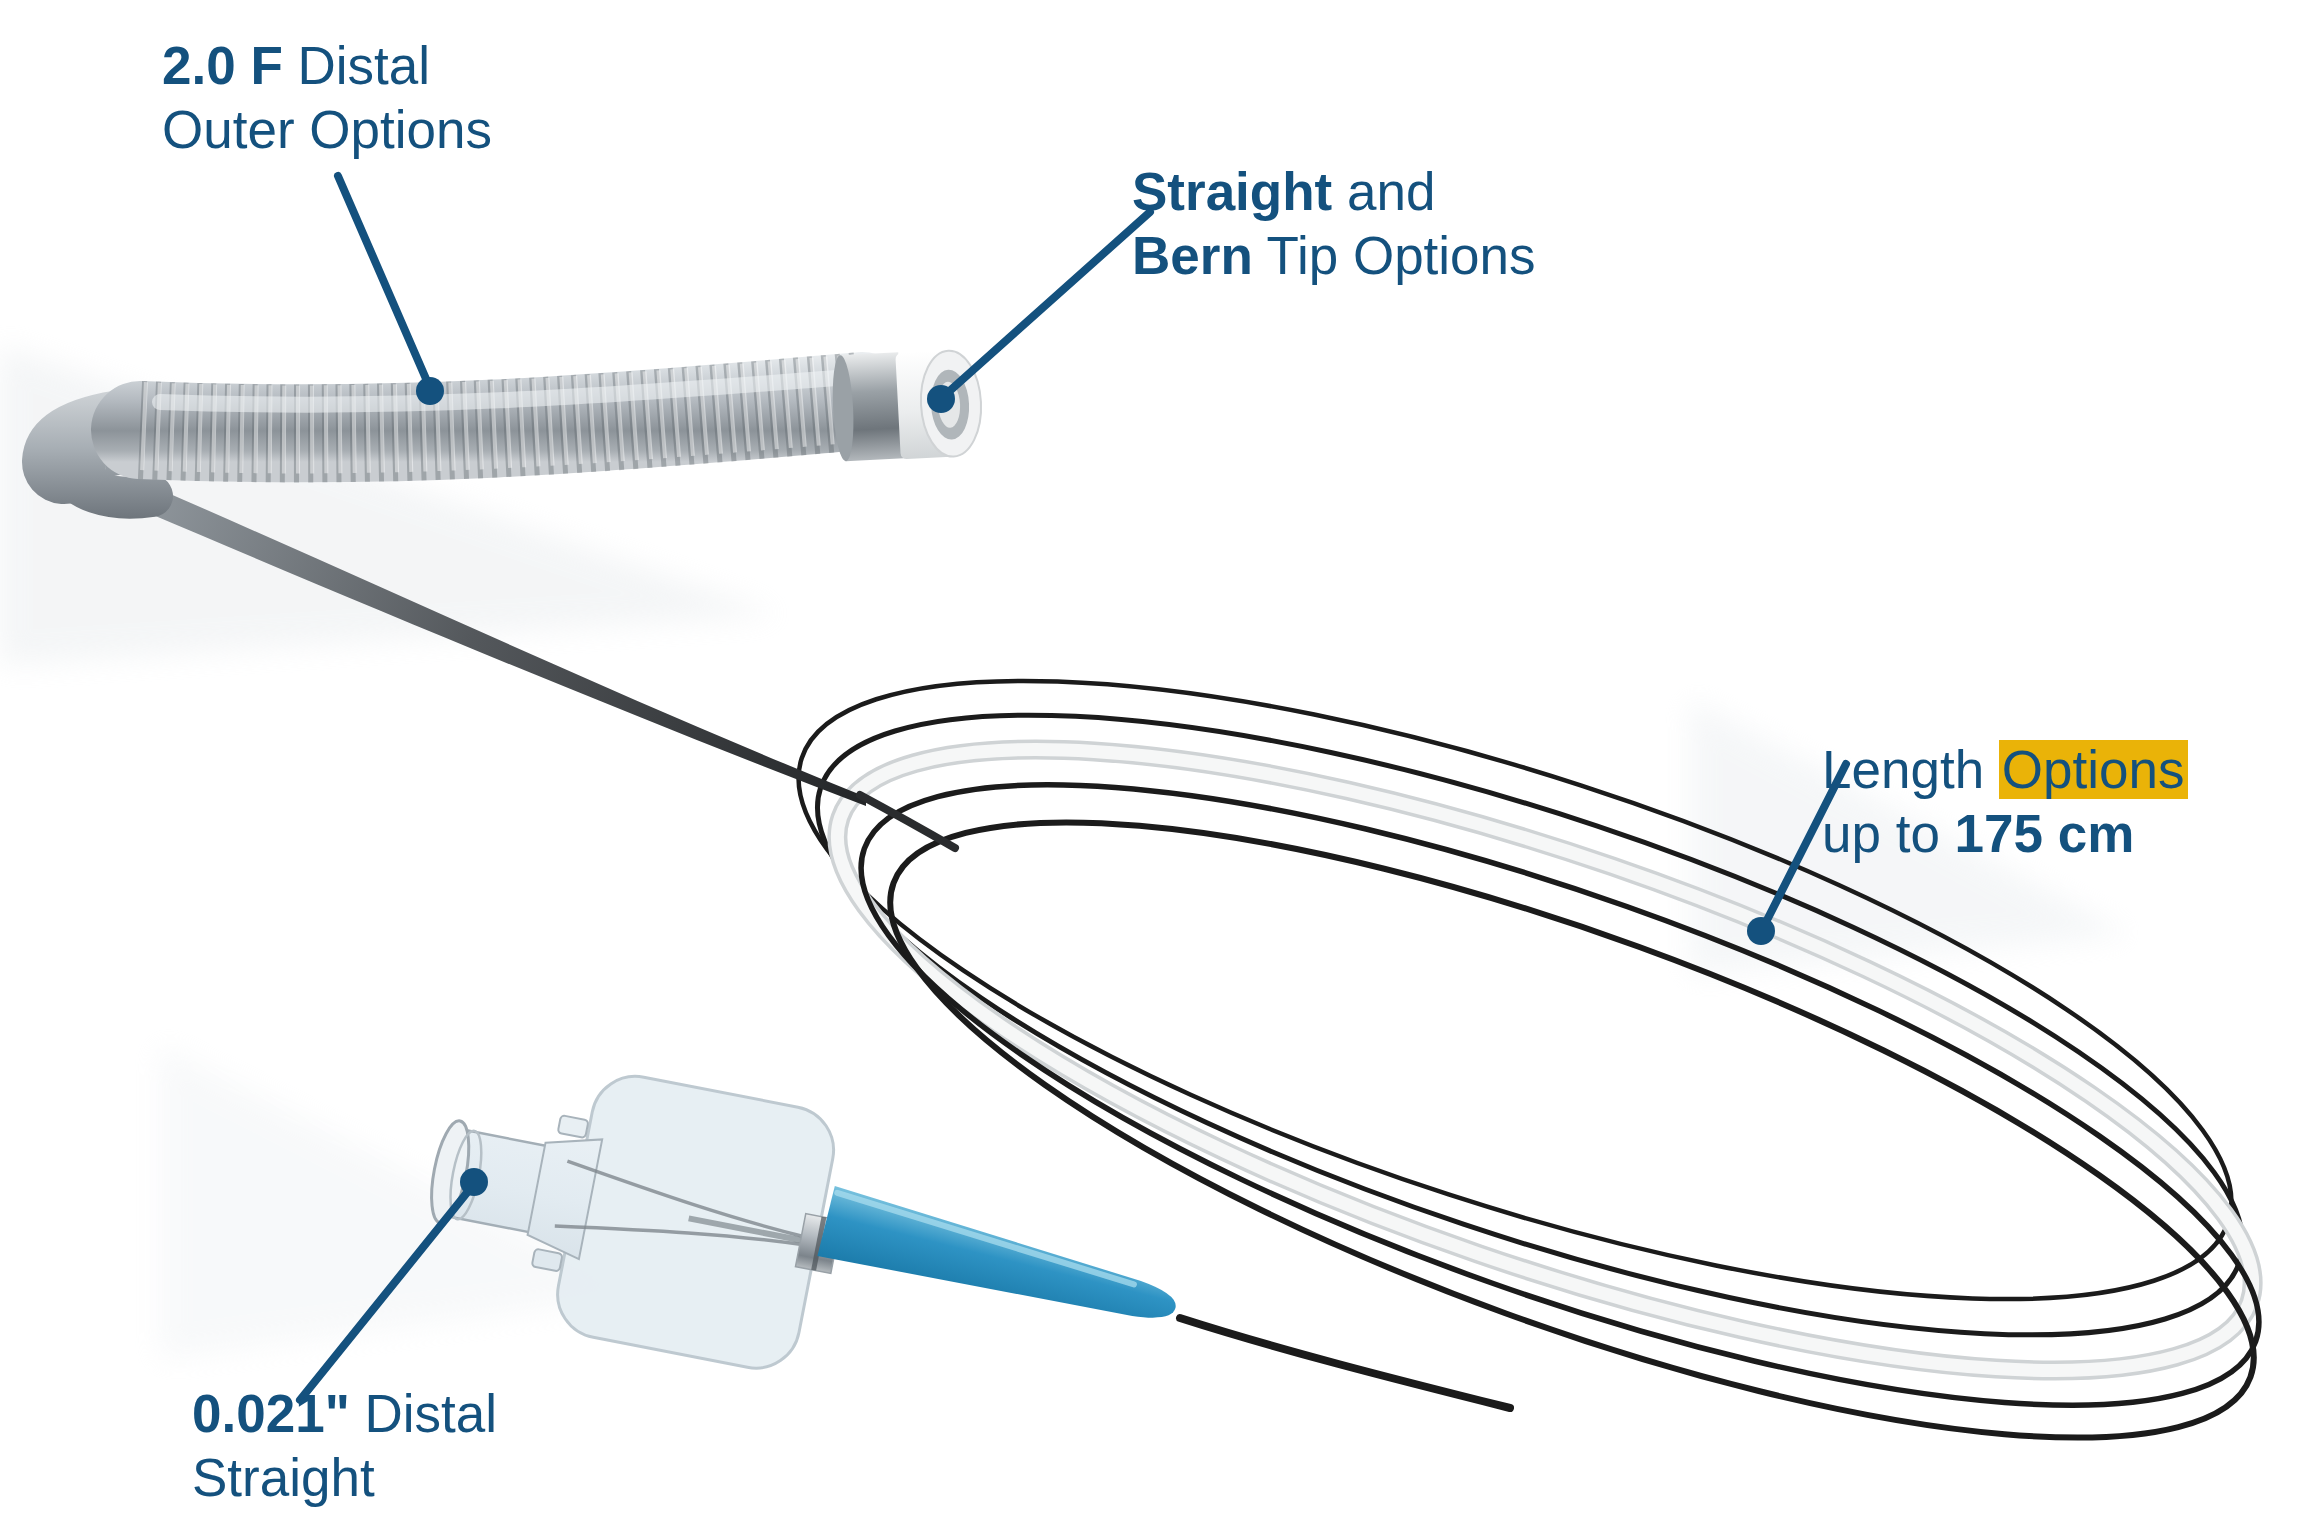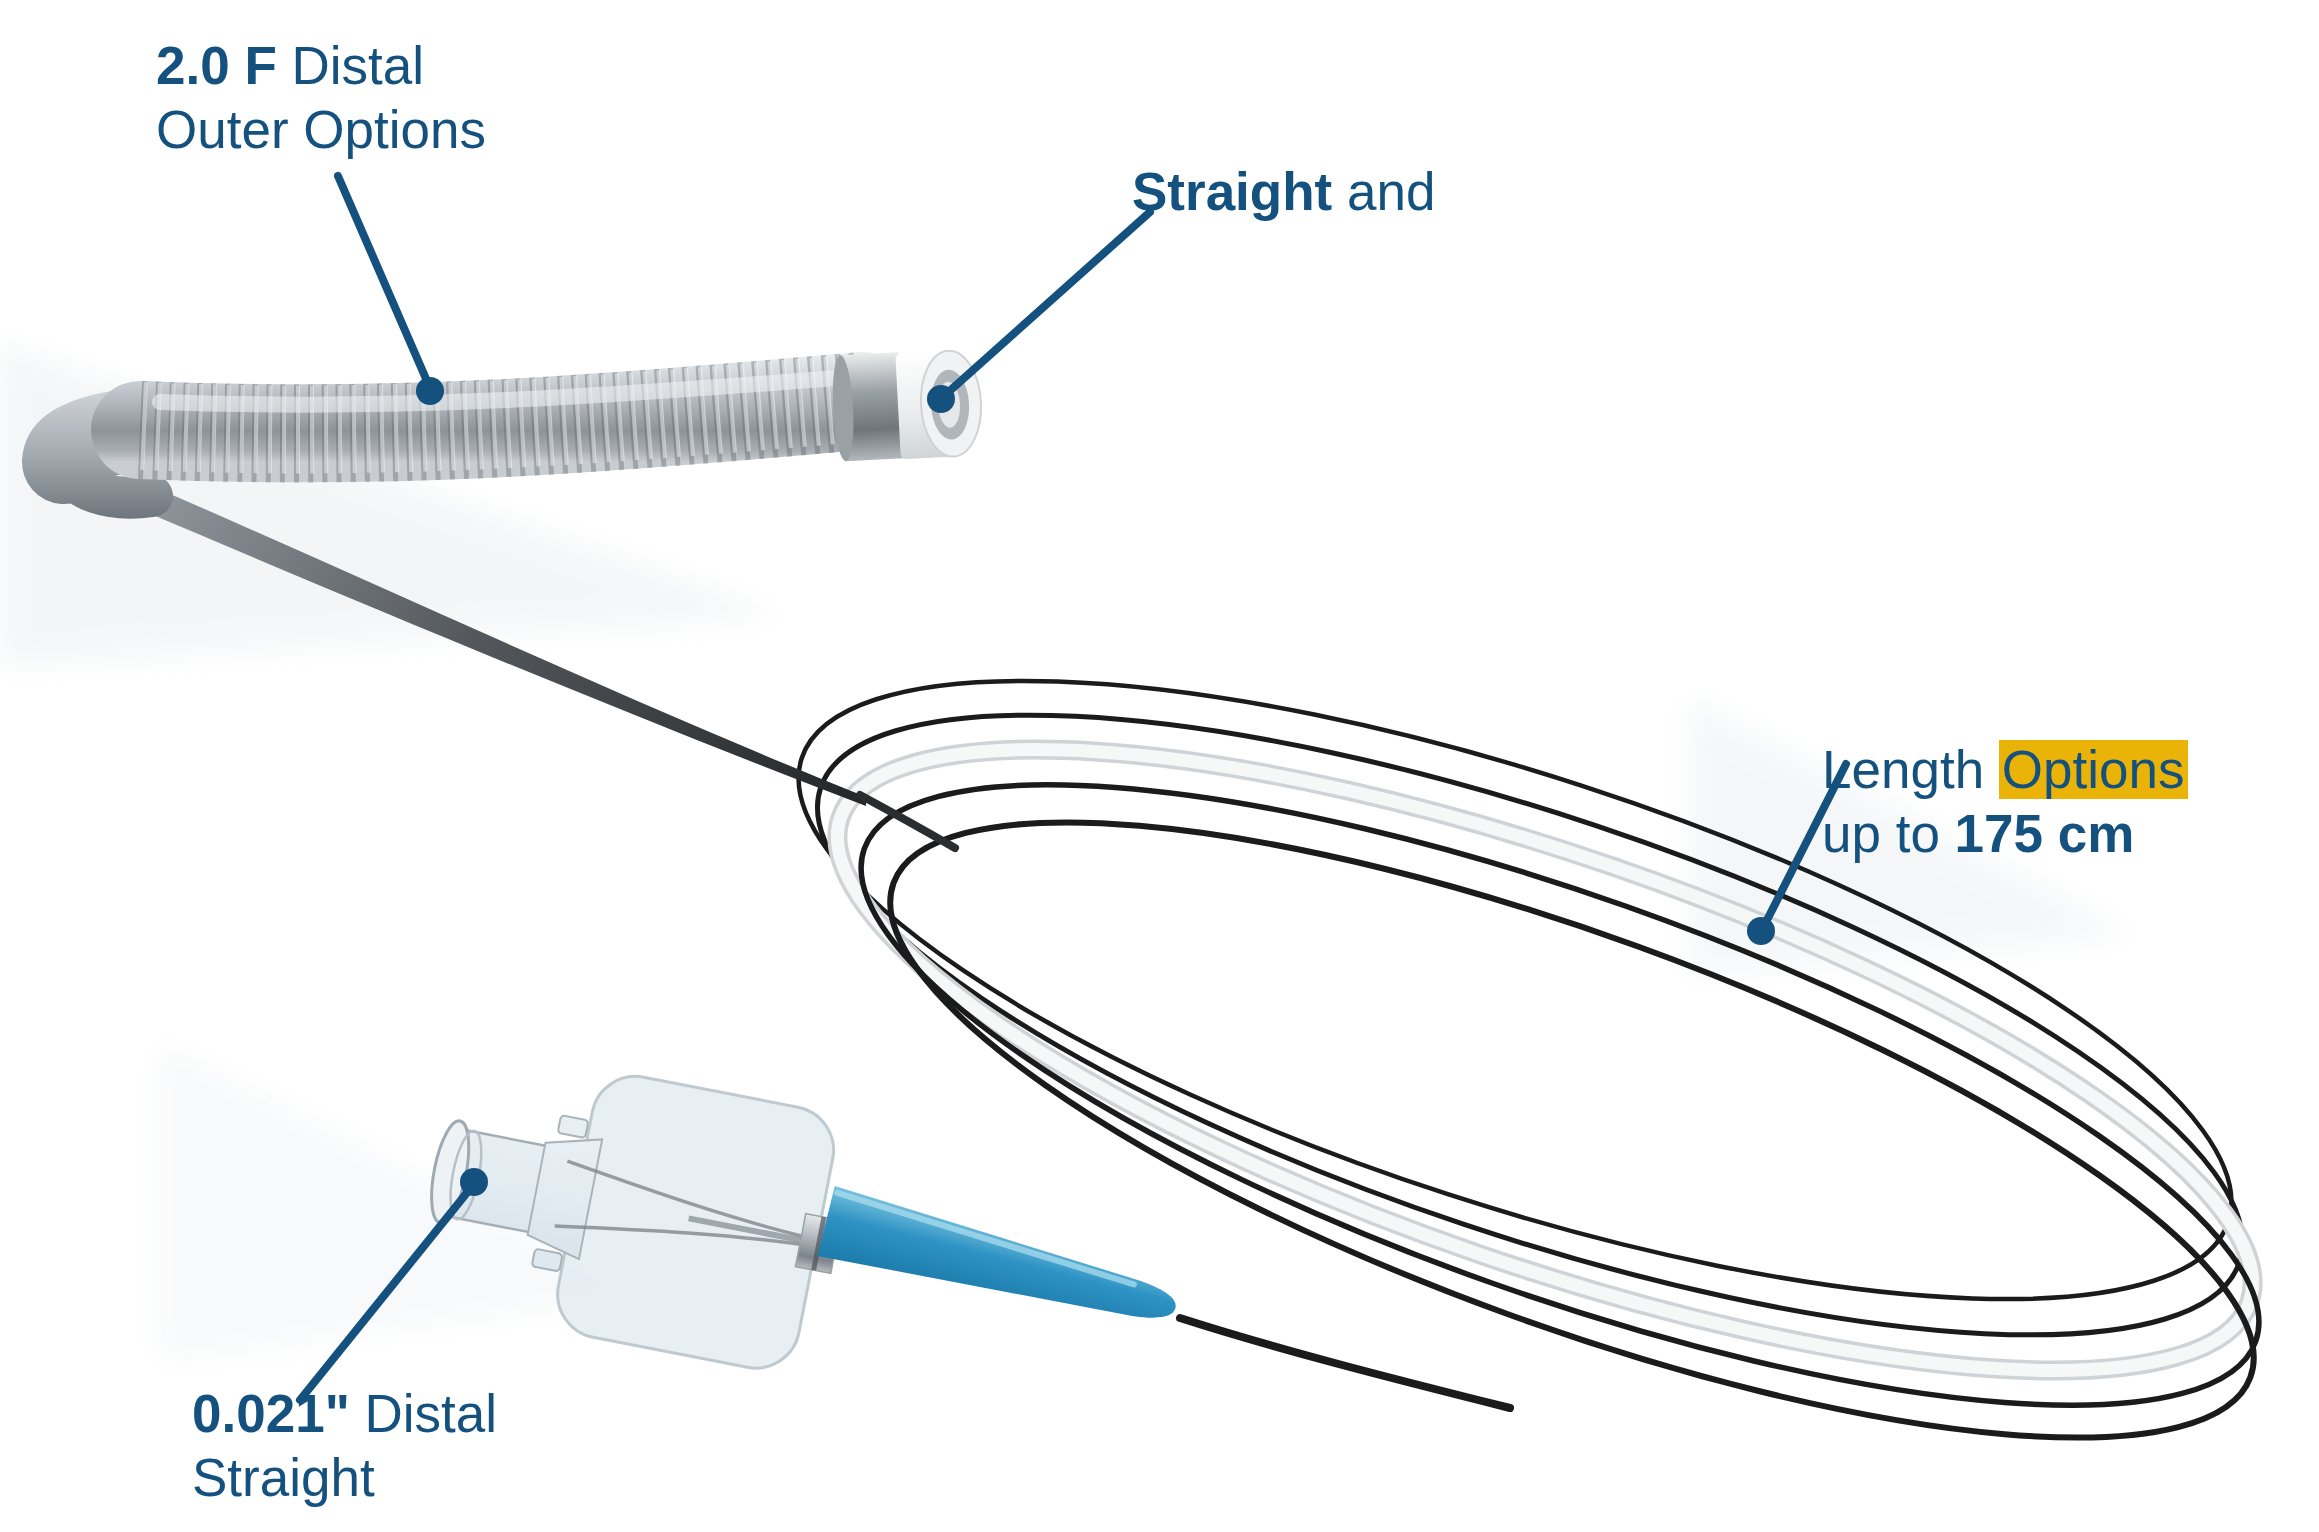--- a/index.html
+++ b/index.html
@@ -131,27 +131,28 @@
       <circle cx="430" cy="391" r="14" stroke="none"></circle>
       <line x1="1150" y1="212" x2="944" y2="396" stroke-width="8" stroke-linecap="round"></line>
       <circle cx="941" cy="399" r="14" stroke="none"></circle>
       <line x1="1846" y1="764" x2="1763" y2="928" stroke-width="8" stroke-linecap="round"></line>
       <circle cx="1761" cy="931" r="14" stroke="none"></circle>
       <line x1="300" y1="1400" x2="474" y2="1184" stroke-width="8" stroke-linecap="round"></line>
       <circle cx="474" cy="1182" r="14" stroke="none"></circle>
     </g>
   </svg>
 
-  <div class="callout" style="left:156px;top:34px;">
+  <div class="callout" style="left:162px;top:34px;">
     <div class="line"><span class="b">2.0 F</span><span> Distal</span></div>
     <div class="line"><span>Outer Options</span></div>
   </div>
 
   <div class="callout" style="left:1132px;top:160px;">
     <div class="line"><span class="b">Straight</span><span> and</span></div>
+    <div class="line"><span class="b">Bern</span><span> Tip Options</span></div>
   </div>
 
   <div class="callout" style="left:1822px;top:738px;">
     <div class="line"><span>Length </span><span class="hl">Options</span></div>
     <div class="line"><span>up to </span><span class="b">175 cm</span></div>
   </div>
 
   <div class="callout" style="left:192px;top:1382px;">
     <div class="line"><span class="b">0.021"</span><span> Distal</span></div>
     <div class="line"><span>Straight</span></div>

